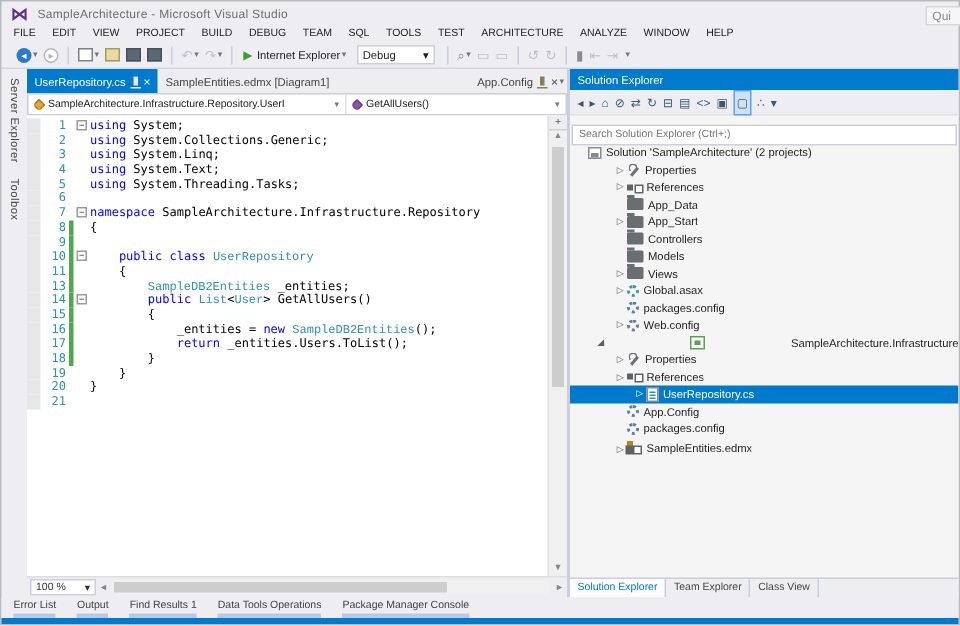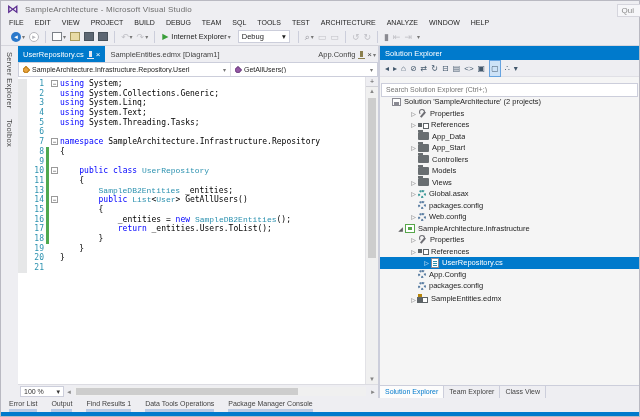--- a/index.html
+++ b/index.html
@@ -407,21 +407,21 @@
           <div class="tree-row" style="padding-left: 29px;">
             <span class="tree-arrow"></span>
             <span class="tree-ico ico-config"></span>
             <span class="tree-label">packages.config</span>
           </div>
           <div class="tree-row" style="padding-left: 29px;">
             <span class="tree-arrow">▷</span>
             <span class="tree-ico ico-config"></span>
             <span class="tree-label">Web.config</span>
           </div>
-          <div class="tree-row" style="padding-left: 16px;">
+          <div class="tree-row" style="padding-left: 16px; justify-content: space-between;">
             <span class="tree-arrow">◢</span>
             <span class="tree-ico ico-project-cs"></span>
             <span class="tree-label">SampleArchitecture.Infrastructure</span>
           </div>
           <div class="tree-row" style="padding-left: 29px;">
             <span class="tree-arrow">▷</span>
             <span class="tree-ico ico-wrench"></span>
             <span class="tree-label">Properties</span>
           </div>
           <div class="tree-row" style="padding-left: 29px;">

